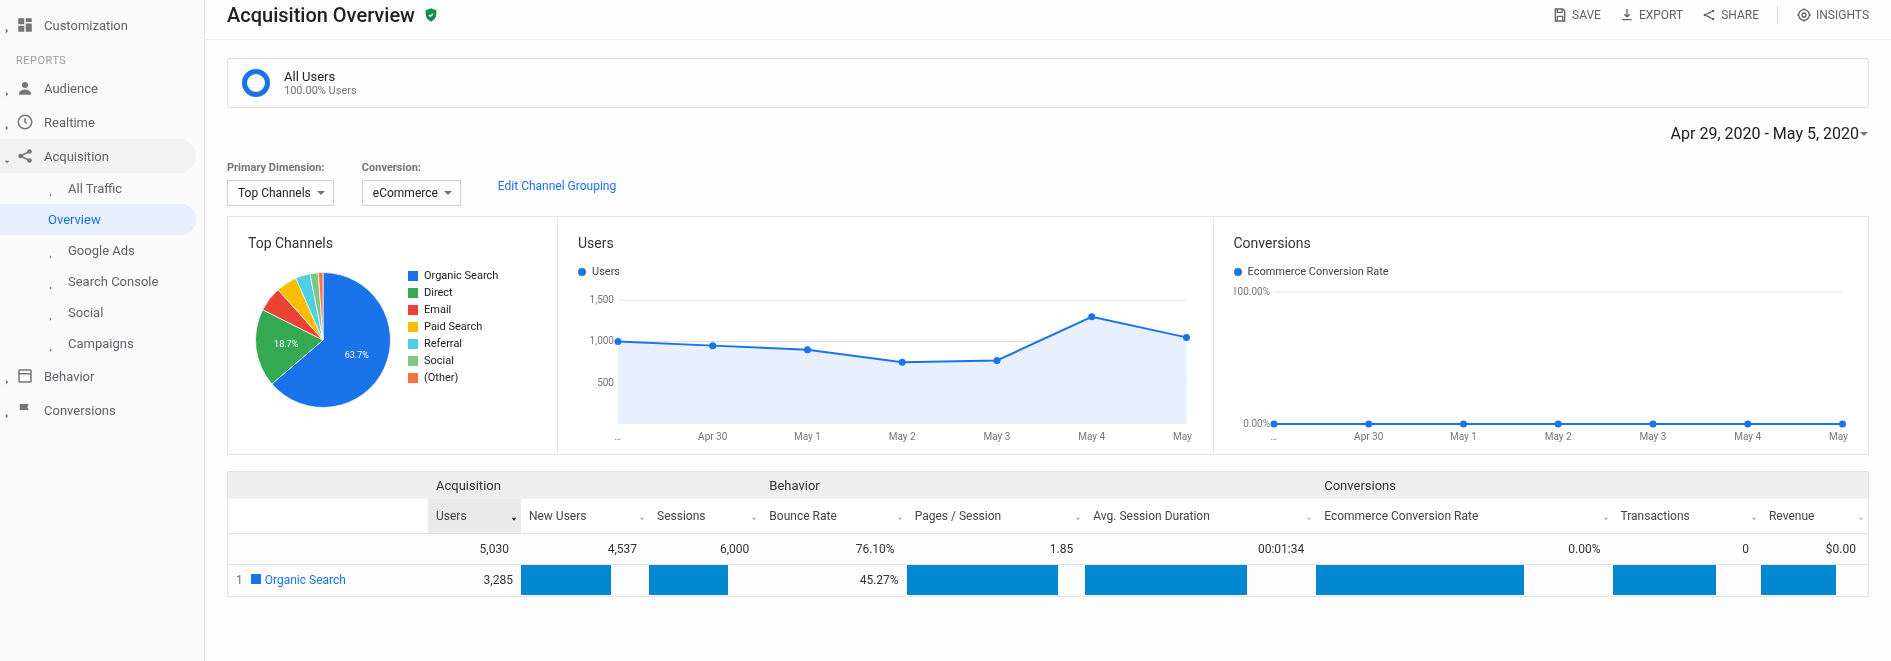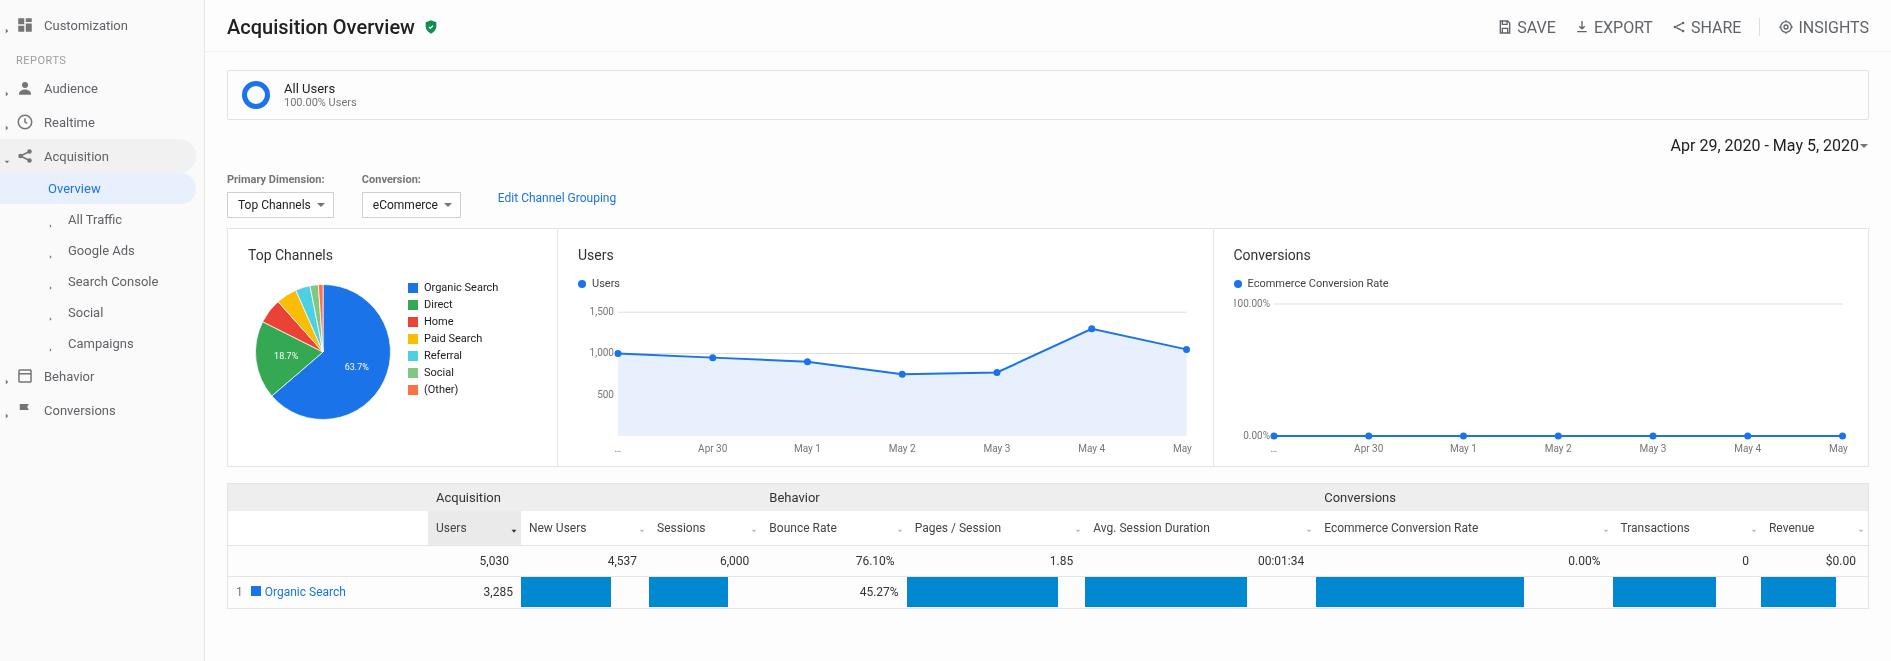--- a/index.html
+++ b/index.html
@@ -15,25 +15,25 @@
 .nav-item.active-group { background:#f1f1f1; border-radius: 0 24px 24px 0; margin-right:8px;}
 .nav-item.selected { background:#e8f0fe; color:#1a73e8; border-radius: 0 24px 24px 0; margin-right:8px;}
 .caret { width: 6px; height: 6px; position: absolute; left: 4px; top: 14px; }
 .caret svg { fill: #757575; }
 .subcaret { width: 6px; height: 6px; margin-right:4px;}
 .subcaret svg { fill: #757575;}
 .reports-hdr { padding: 12px 16px 4px 16px; color:#9e9e9e; font-size:11px; letter-spacing: .5px;}
 
 
 .main { flex: 1; background:#fdfdfd; display:flex; flex-direction:column; overflow:hidden;}
-.titlebar { display:flex; align-items:center; padding: 15px 22px 12px 22px; border-bottom: 1px solid #f0f0f0;}
+.titlebar { display:flex; align-items:center; padding: 3px 22px 12px 22px; border-bottom: 1px solid #f0f0f0;}
 .title { font-size:20px; font-weight:500; color:#212121; margin-right: 8px;}
 .shield { width:16px; height:16px; fill:#0d904f;}
 .tb-actions { margin-left:auto; display:flex; gap:18px; align-items:center;}
-.tb-act { display:flex; align-items:center; gap:4px; color:#5f6368; font-size:16px; cursor:pointer;}
+.tb-act { display:flex; align-items:center; gap:4px; color:#5f6368; font-size:12px; cursor:pointer;}
 .tb-act .icon { width:16px; height:16px; fill:#5f6368;}
 
 .segment-row { display:flex; padding: 18px 22px; gap:16px;flex-direction:column;}
 .seg-card { border:1px solid #e2e2e2; border-radius:2px; padding: 10px 70px 10px 14px; display:flex; align-items:center; gap:14px;}
 .seg-circle { width:28px; height:28px; border-radius:50%; border:5px solid #1a73e8;}
 .seg-circle.dashed { border:1px dashed #bbb;}
 .seg-add { border:1px dashed #ccc;}
 .seg-title { font-weight:400; font-size:13px; }
 .seg-sub { font-size:11px; color:#757575;}
 .date-range { margin-left:auto; display:flex; align-items:center; gap:0; font-size:16px; color:#212121; cursor:pointer;}
@@ -131,28 +131,28 @@
       <span class="icon">
           <svg viewBox="0 0 24 24">
             <circle cx="6" cy="12" r="3"></circle>
             <circle cx="18" cy="6" r="3"></circle>
             <circle cx="18" cy="18" r="3"></circle>
             <path d="M8 11l8-4M8 13l8 4" fill="none" stroke="#757575" stroke-width="2"></path>
           </svg>
         </span>
       <span class="lbl">Acquisition</span>
     </div>
-    <div class="nav-item indent selected">
-      <span class="lbl">Overview</span>
-    </div>
     <div class="nav-item indent">
       <span class="subcaret"><svg viewBox="0 0 10 10">
             <path d="M3 2l3 3-3 3z"></path>
           </svg></span>
       <span class="lbl">All Traffic</span>
+    </div>
+    <div class="nav-item indent selected">
+      <span class="lbl">Overview</span>
     </div>
     <div class="nav-item indent">
       <span class="subcaret"><svg viewBox="0 0 10 10">
             <path d="M3 2l3 3-3 3z"></path>
           </svg></span>
       <span class="lbl">Google Ads</span>
     </div>
     <div class="nav-item indent">
       <span class="subcaret"><svg viewBox="0 0 10 10">
             <path d="M3 2l3 3-3 3z"></path>
@@ -288,21 +288,21 @@
               <div class="row">
                 <span class="sw" style="background:#1a73e8"></span>
                 <span>Organic Search</span>
               </div>
               <div class="row">
                 <span class="sw" style="background:#34a853"></span>
                 <span>Direct</span>
               </div>
               <div class="row">
                 <span class="sw" style="background:#ea4335"></span>
-                <span>Home</span>
+                <span>Email</span>
               </div>
               <div class="row">
                 <span class="sw" style="background:#fbbc04"></span>
                 <span>Paid Search</span>
               </div>
               <div class="row">
                 <span class="sw" style="background:#4dd0e1"></span>
                 <span>Referral</span>
               </div>
               <div class="row">

